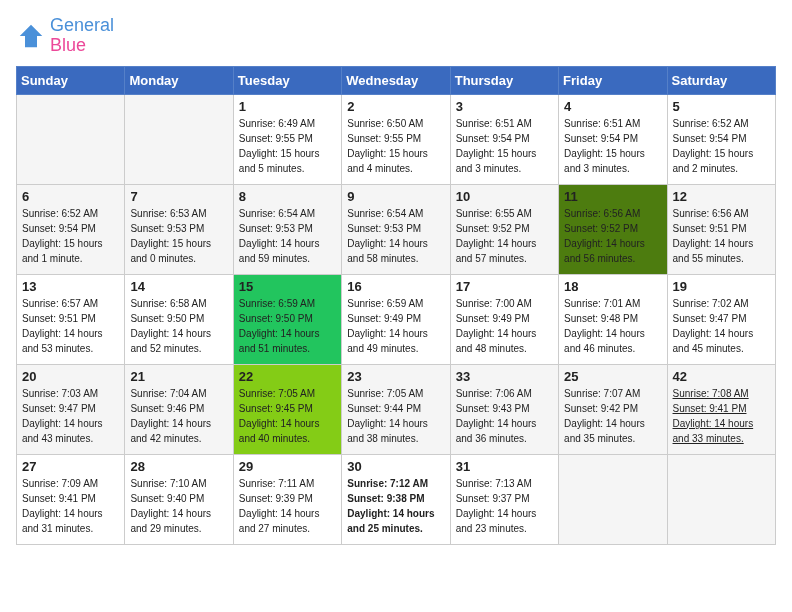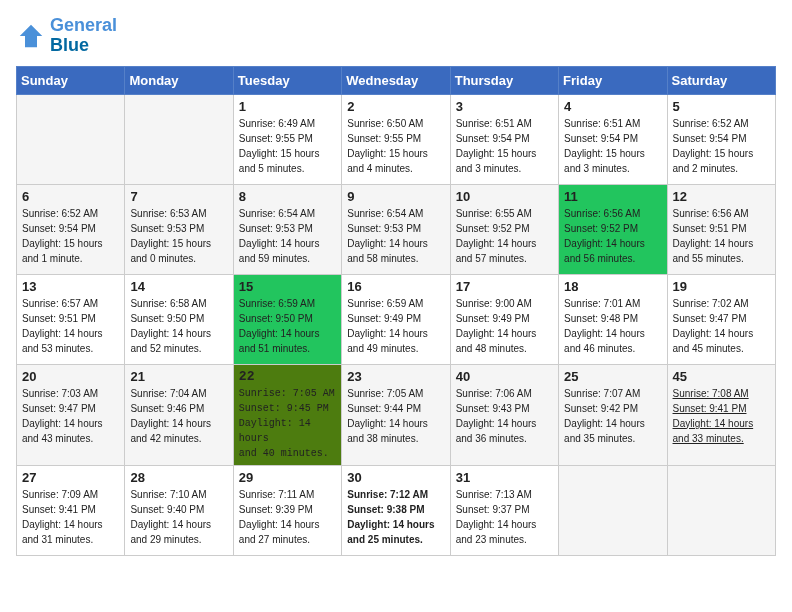--- a/index.html
+++ b/index.html
@@ -15,21 +15,21 @@
       justify-content: space-between;
       align-items: flex-start;
       margin-bottom: 10px;
     }
     .logo {
       display: flex;
       align-items: center;
     }
     .logo-text {
       font-size: 18px;
-      font-weight: bold;
+      font-weight: normal;
       color: #1a3a5c;
       line-height: 1.1;
     }
     .logo-text span {
       color: #4a90d9;
     }
     .logo-icon {
       width: 30px;
       height: 30px;
       margin-right: 4px;
@@ -92,21 +92,21 @@
 </head>
 <body>
 
 <div class="header">
   <div class="logo">
     <svg class="logo-icon" viewBox="0 0 40 40">
       <polygon points="20,5 35,20 28,20 28,35 12,35 12,20 5,20" fill="#4a90d9"></polygon>
     </svg>
     <div class="logo-text">
       <div><span>General</span></div>
-      <div style="color:#0369a1">Blue</div>
+      <div style="color:#ec4899">Blue</div>
     </div>
   </div>
   <div class="title-block">
     <div class="month-title"></div>
     <div class="location-title"></div>
   </div>
 </div>
 
 <table>
   <thead>
@@ -189,21 +189,21 @@
 Daylight: 14 hours
 and 58 minutes.</div>
         </td>
         <td style="background: rgb(245, 245, 245);">
           <div class="day-num">10</div>
           <div class="day-info" style="white-space: pre-line;">Sunrise: 6:55 AM
 Sunset: 9:52 PM
 Daylight: 14 hours
 and 57 minutes.</div>
         </td>
-        <td style="background: #22c55e;">
+        <td style="background: #4d7c0f;">
           <div class="day-num">11</div>
           <div class="day-info" style="white-space: pre-line;">Sunrise: 6:56 AM
 Sunset: 9:52 PM
 Daylight: 14 hours
 and 56 minutes.</div>
         </td>
         <td style="background: rgb(245, 245, 245);">
           <div class="day-num">12</div>
           <div class="day-info" style="white-space: pre-line;">Sunrise: 6:56 AM
 Sunset: 9:51 PM
@@ -235,21 +235,21 @@
         </td>
         <td style="background: rgb(255, 255, 255);">
           <div class="day-num">16</div>
           <div class="day-info" style="white-space: pre-line;">Sunrise: 6:59 AM
 Sunset: 9:49 PM
 Daylight: 14 hours
 and 49 minutes.</div>
         </td>
         <td style="background: rgb(255, 255, 255);">
           <div class="day-num">17</div>
-          <div class="day-info" style="white-space: pre-line;">Sunrise: 9:00 AM
+          <div class="day-info" style="white-space: pre-line;">Sunrise: 7:00 AM
 Sunset: 9:49 PM
 Daylight: 14 hours
 and 48 minutes.</div>
         </td>
         <td style="background: rgb(255, 255, 255);">
           <div class="day-num">18</div>
           <div class="day-info" style="white-space: pre-line;">Sunrise: 7:01 AM
 Sunset: 9:48 PM
 Daylight: 14 hours
 and 46 minutes.</div>
@@ -270,50 +270,50 @@
 Daylight: 14 hours
 and 43 minutes.</div>
         </td>
         <td style="background: rgb(245, 245, 245);">
           <div class="day-num">21</div>
           <div class="day-info" style="white-space: pre-line;">Sunrise: 7:04 AM
 Sunset: 9:46 PM
 Daylight: 14 hours
 and 42 minutes.</div>
         </td>
-        <td style="background: #4d7c0f; font-family: Liberation Mono, monospace;">
+        <td style="background: #84cc16;">
           <div class="day-num">22</div>
           <div class="day-info" style="white-space: pre-line;">Sunrise: 7:05 AM
 Sunset: 9:45 PM
 Daylight: 14 hours
 and 40 minutes.</div>
         </td>
         <td style="background: rgb(245, 245, 245);">
           <div class="day-num">23</div>
           <div class="day-info" style="white-space: pre-line;">Sunrise: 7:05 AM
 Sunset: 9:44 PM
 Daylight: 14 hours
 and 38 minutes.</div>
         </td>
         <td style="background: rgb(245, 245, 245);">
-          <div class="day-num">40</div>
+          <div class="day-num">33</div>
           <div class="day-info" style="white-space: pre-line;">Sunrise: 7:06 AM
 Sunset: 9:43 PM
 Daylight: 14 hours
 and 36 minutes.</div>
         </td>
         <td style="background: rgb(245, 245, 245);">
           <div class="day-num">25</div>
           <div class="day-info" style="white-space: pre-line;">Sunrise: 7:07 AM
 Sunset: 9:42 PM
 Daylight: 14 hours
 and 35 minutes.</div>
         </td>
         <td style="background: rgb(245, 245, 245);">
-          <div class="day-num">45</div>
+          <div class="day-num">42</div>
           <div class="day-info" style="white-space: pre-line; text-decoration: underline;">Sunrise: 7:08 AM
 Sunset: 9:41 PM
 Daylight: 14 hours
 and 33 minutes.</div>
         </td>
       </tr>
       <tr>
         <td style="background: rgb(255, 255, 255);">
           <div class="day-num">27</div>
           <div class="day-info" style="white-space: pre-line;">Sunrise: 7:09 AM

